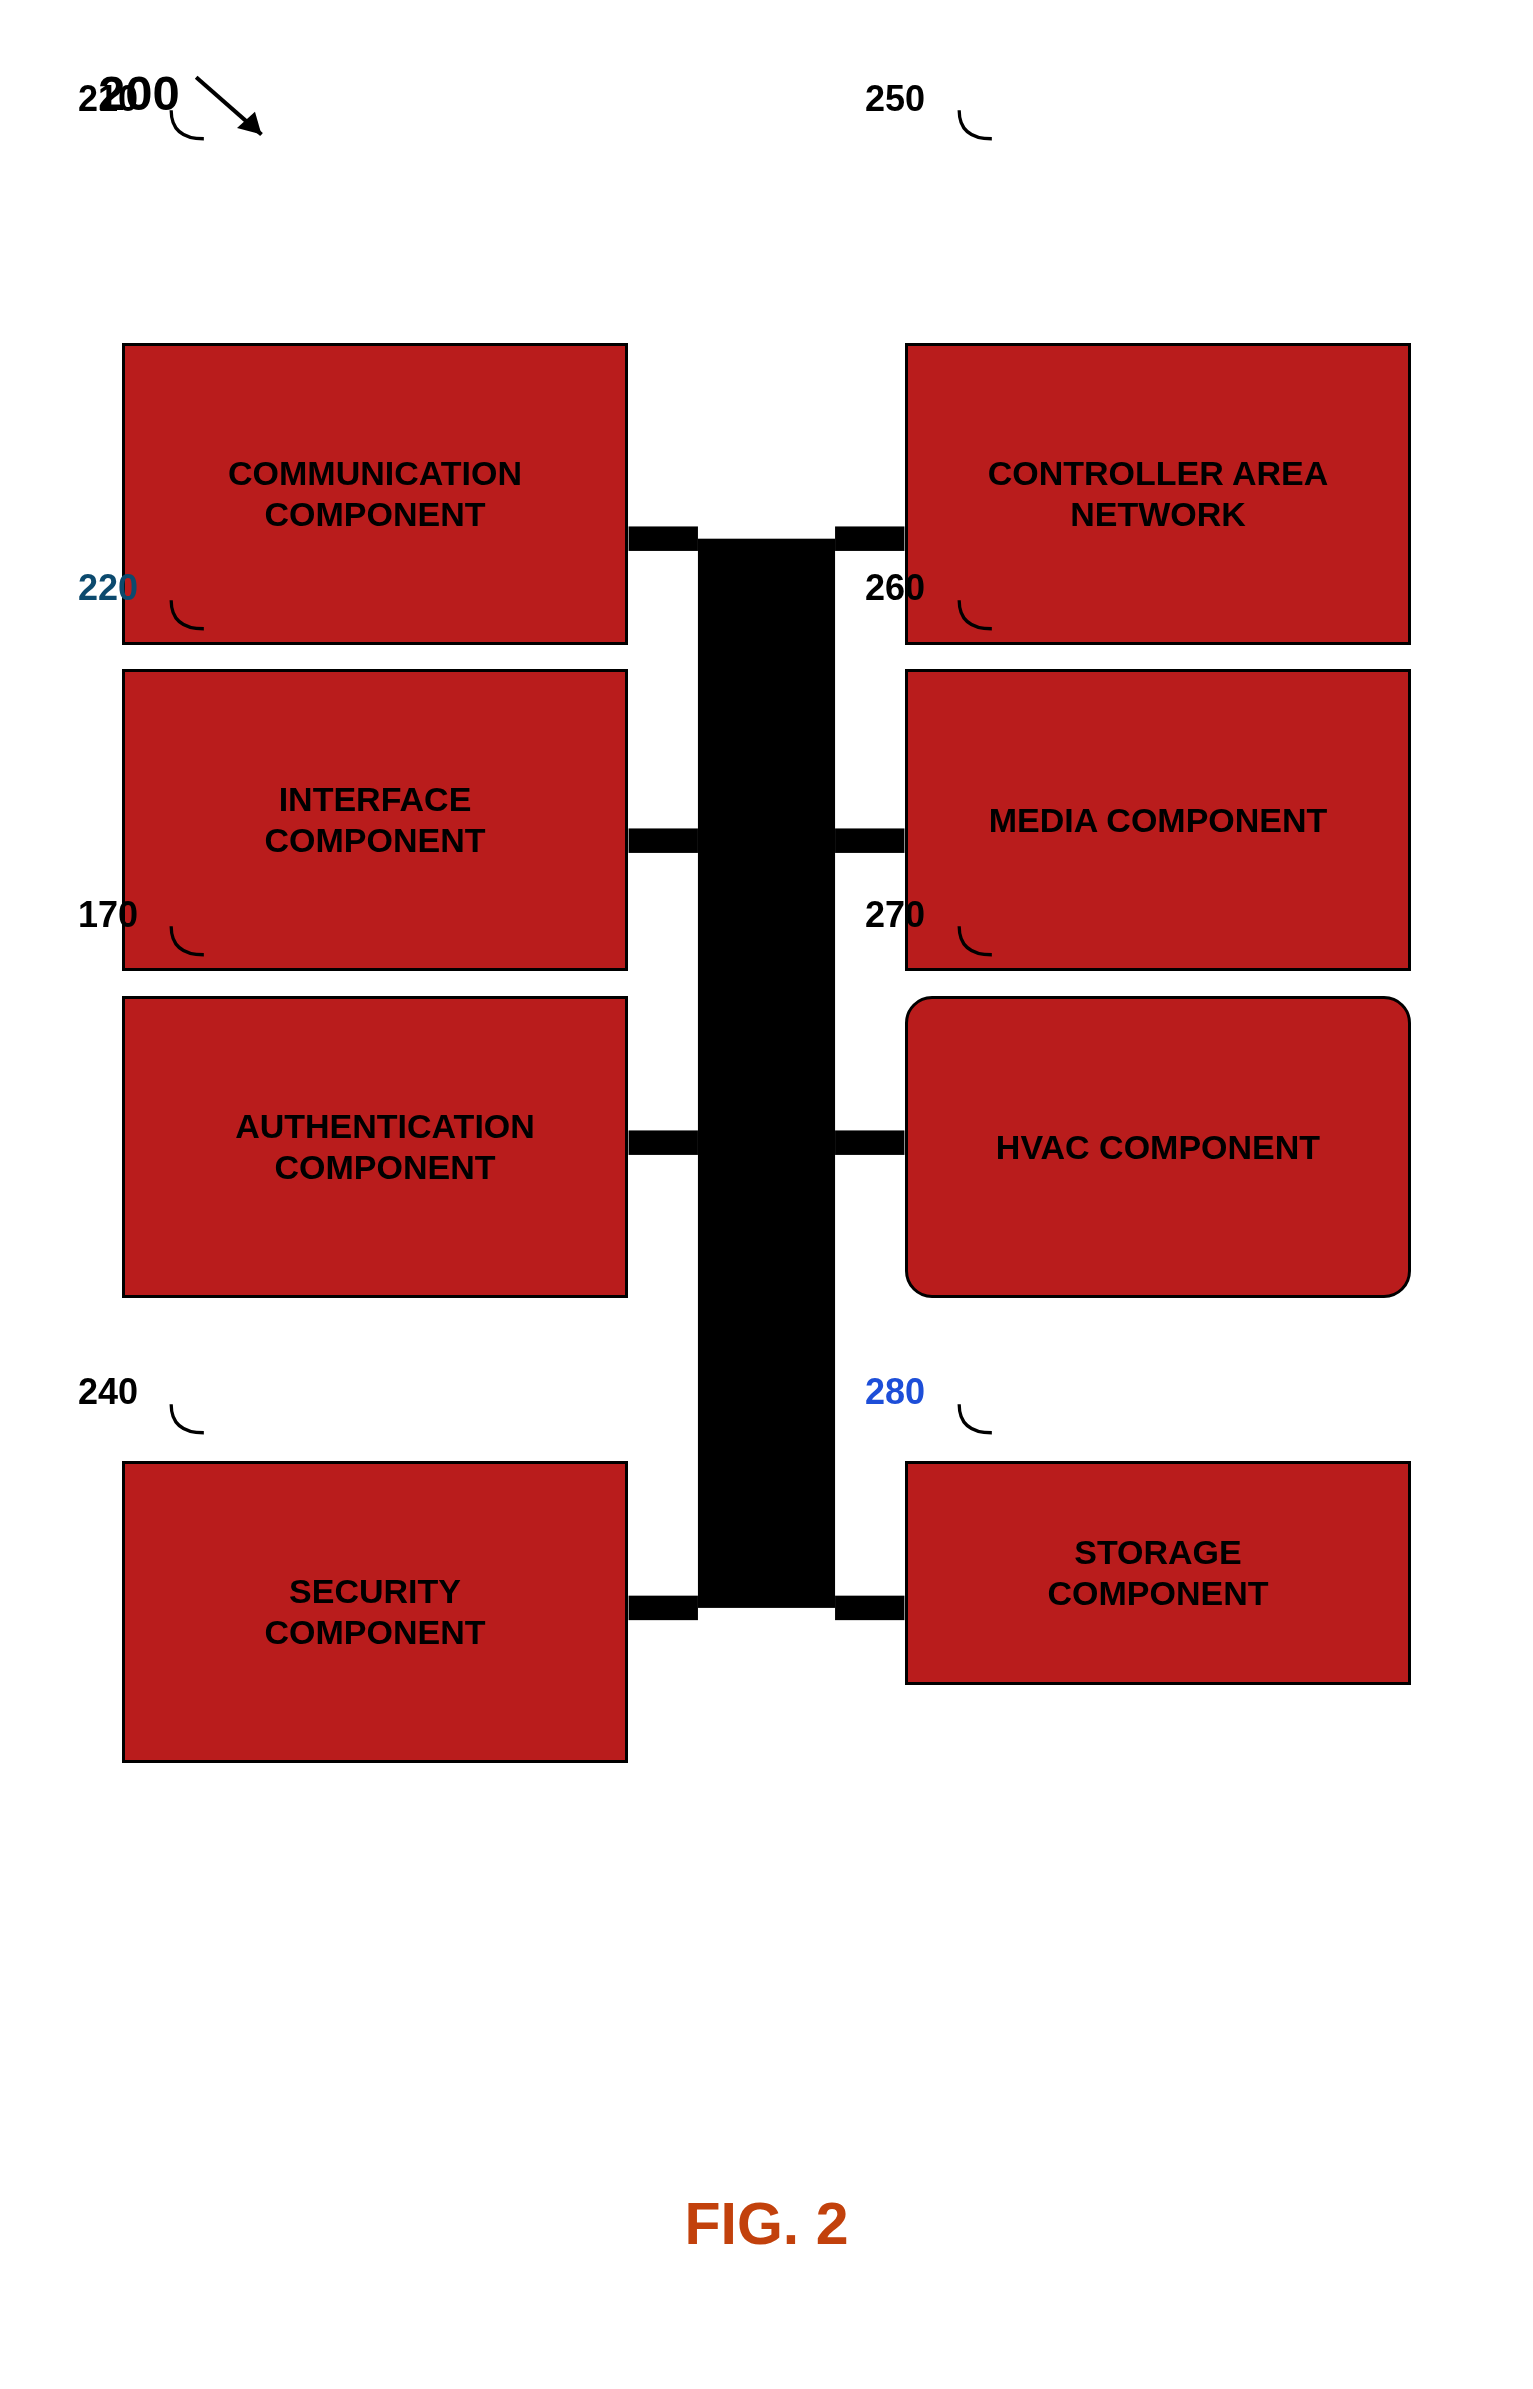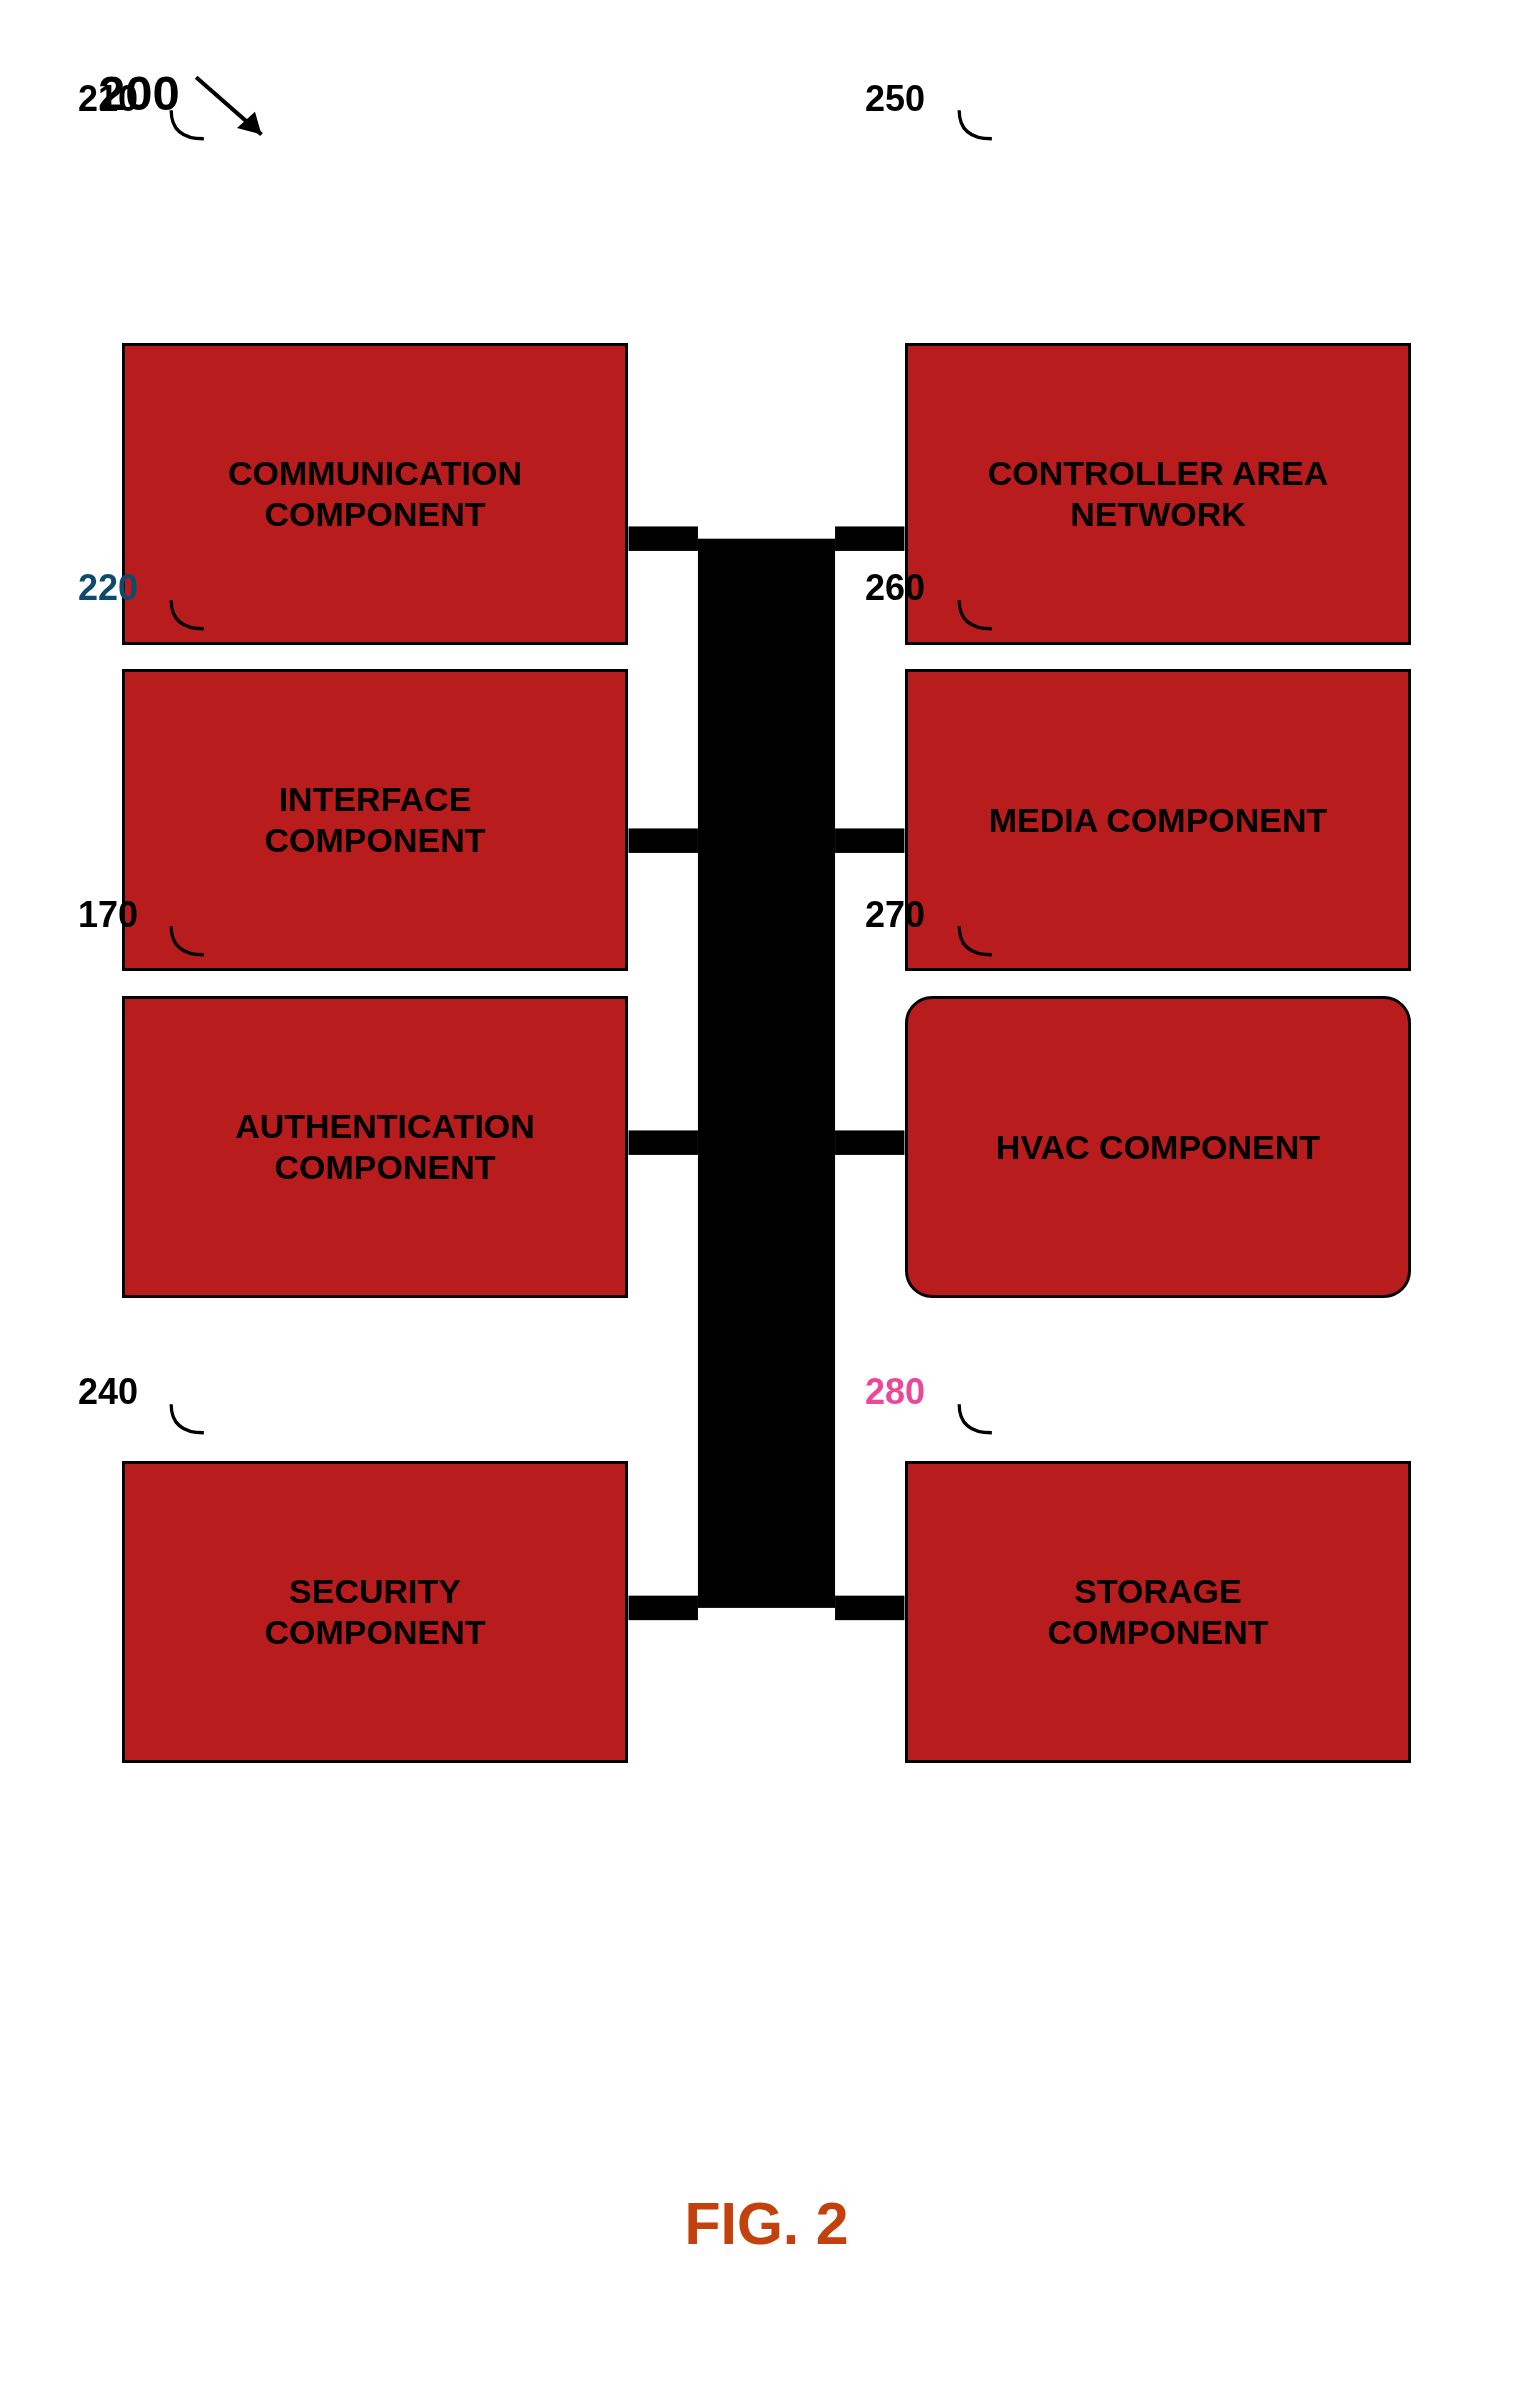--- a/index.html
+++ b/index.html
@@ -125,22 +125,22 @@
     <path d="M 50 40 Q 10 40 10 5" fill="none" stroke="#000" stroke-width="4"></path>
   </svg>
   <div class="component-box" style="left:905px; top:669px; width:506px; height:302px;">MEDIA COMPONENT</div>
 
   <div style="position:absolute; top:894px; left:865px; font-size:36px; font-weight:bold; color:#000;">270</div>
   <svg style="position:absolute;top:922px;left:951px;" width="49" height="41" viewBox="0 0 60 50">
     <path d="M 50 40 Q 10 40 10 5" fill="none" stroke="#000" stroke-width="4"></path>
   </svg>
   <div class="component-box" style="left:905px; top:996px; width:506px; height:302px;border-radius:27px;">HVAC COMPONENT</div>
 
-  <div style="position:absolute; top:1371px; left:865px; font-size:36px; font-weight:bold; color:#ec4899;">280</div>
+  <div style="position:absolute; top:1371px; left:865px; font-size:36px; font-weight:bold; color:#1d4ed8;">280</div>
   <svg style="position:absolute;top:1400px;left:951px;" width="49" height="41" viewBox="0 0 60 50">
     <path d="M 50 40 Q 10 40 10 5" fill="none" stroke="#000" stroke-width="4"></path>
   </svg>
-  <div class="component-box" style="left:905px; top:1461px; width:506px; height:302px;">STORAGE<br>COMPONENT</div>
+  <div class="component-box" style="left:905px; top:1461px; width:506px; height:224px;">STORAGE<br>COMPONENT</div>
 
   <div class="figure-label">FIG. 2</div>
 
 </div>
 
 
 </body></html>

